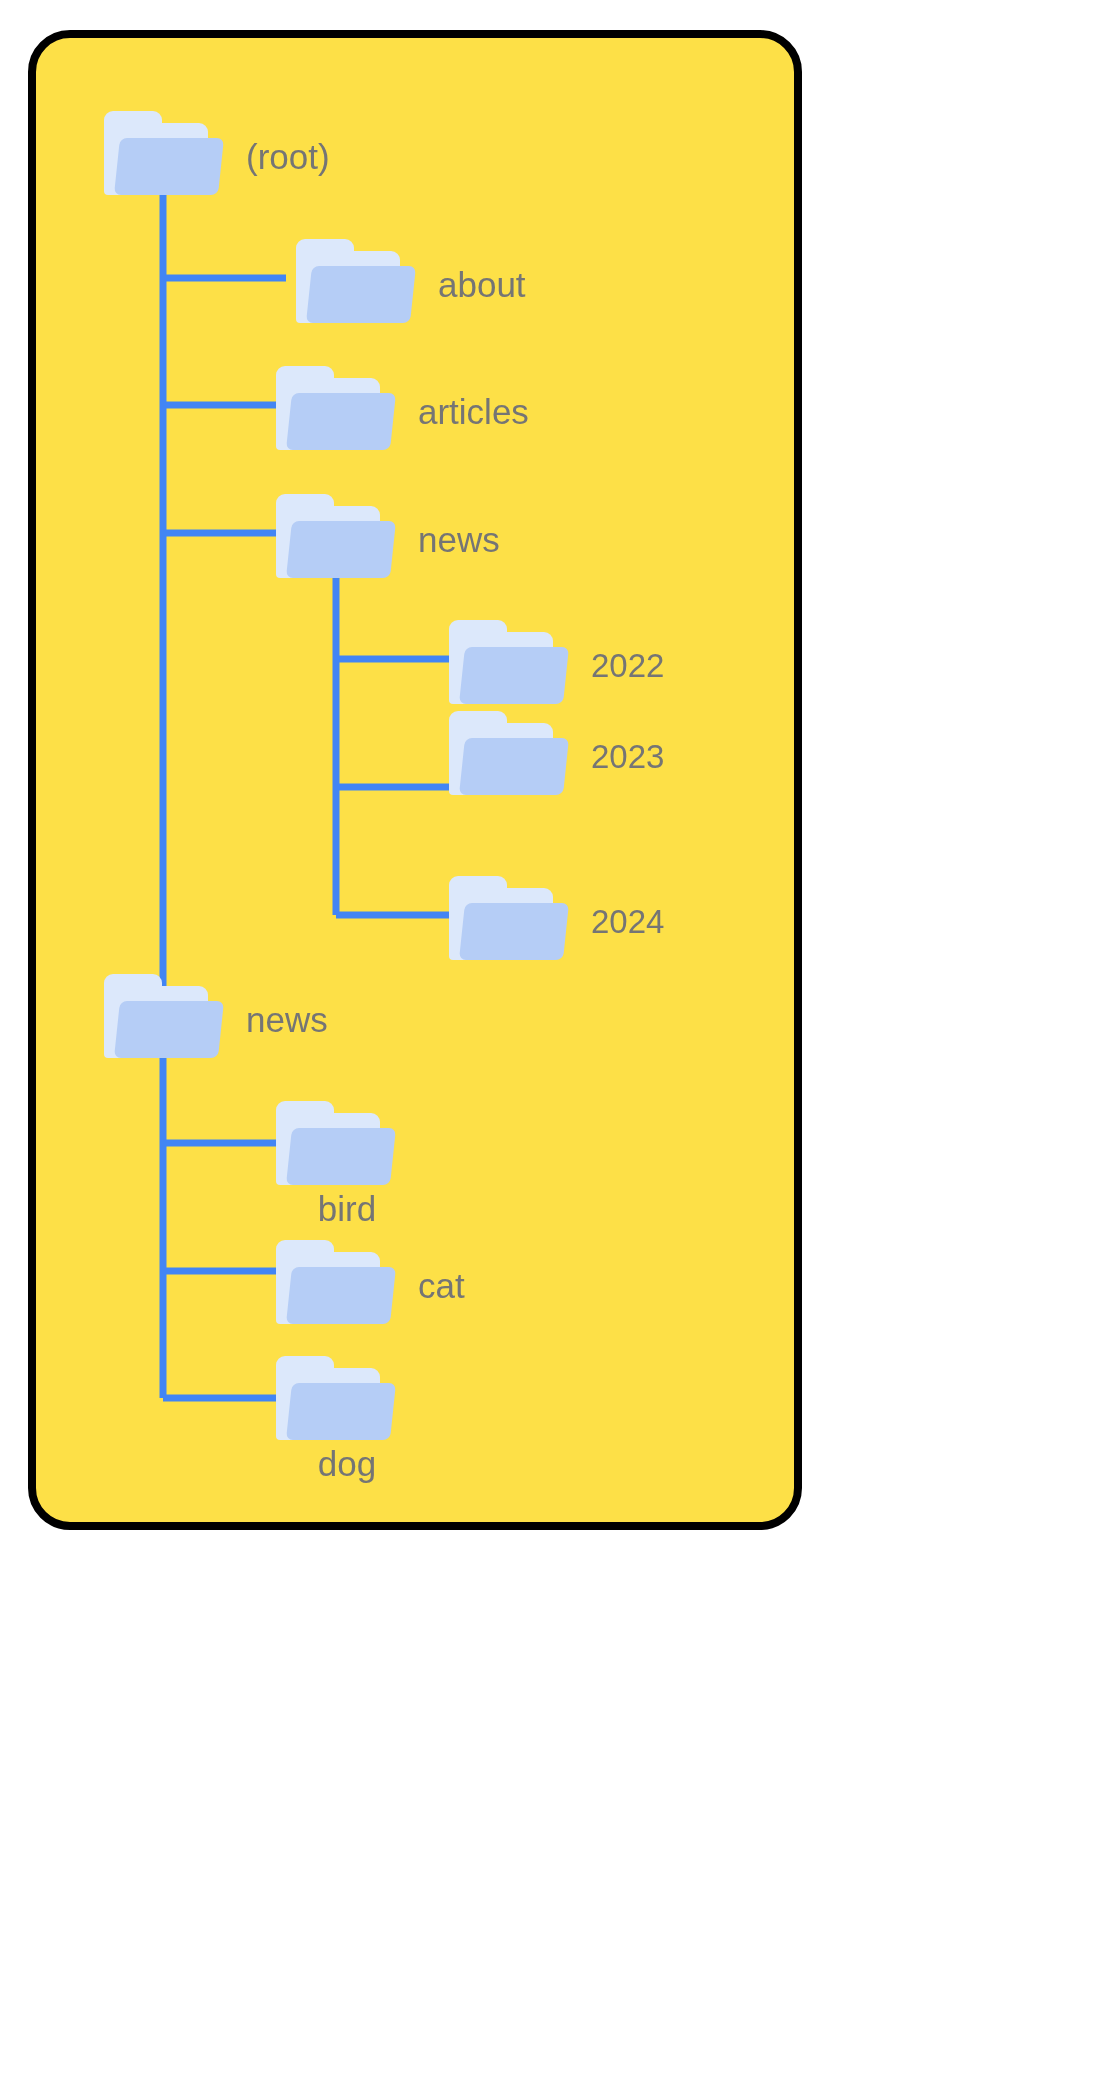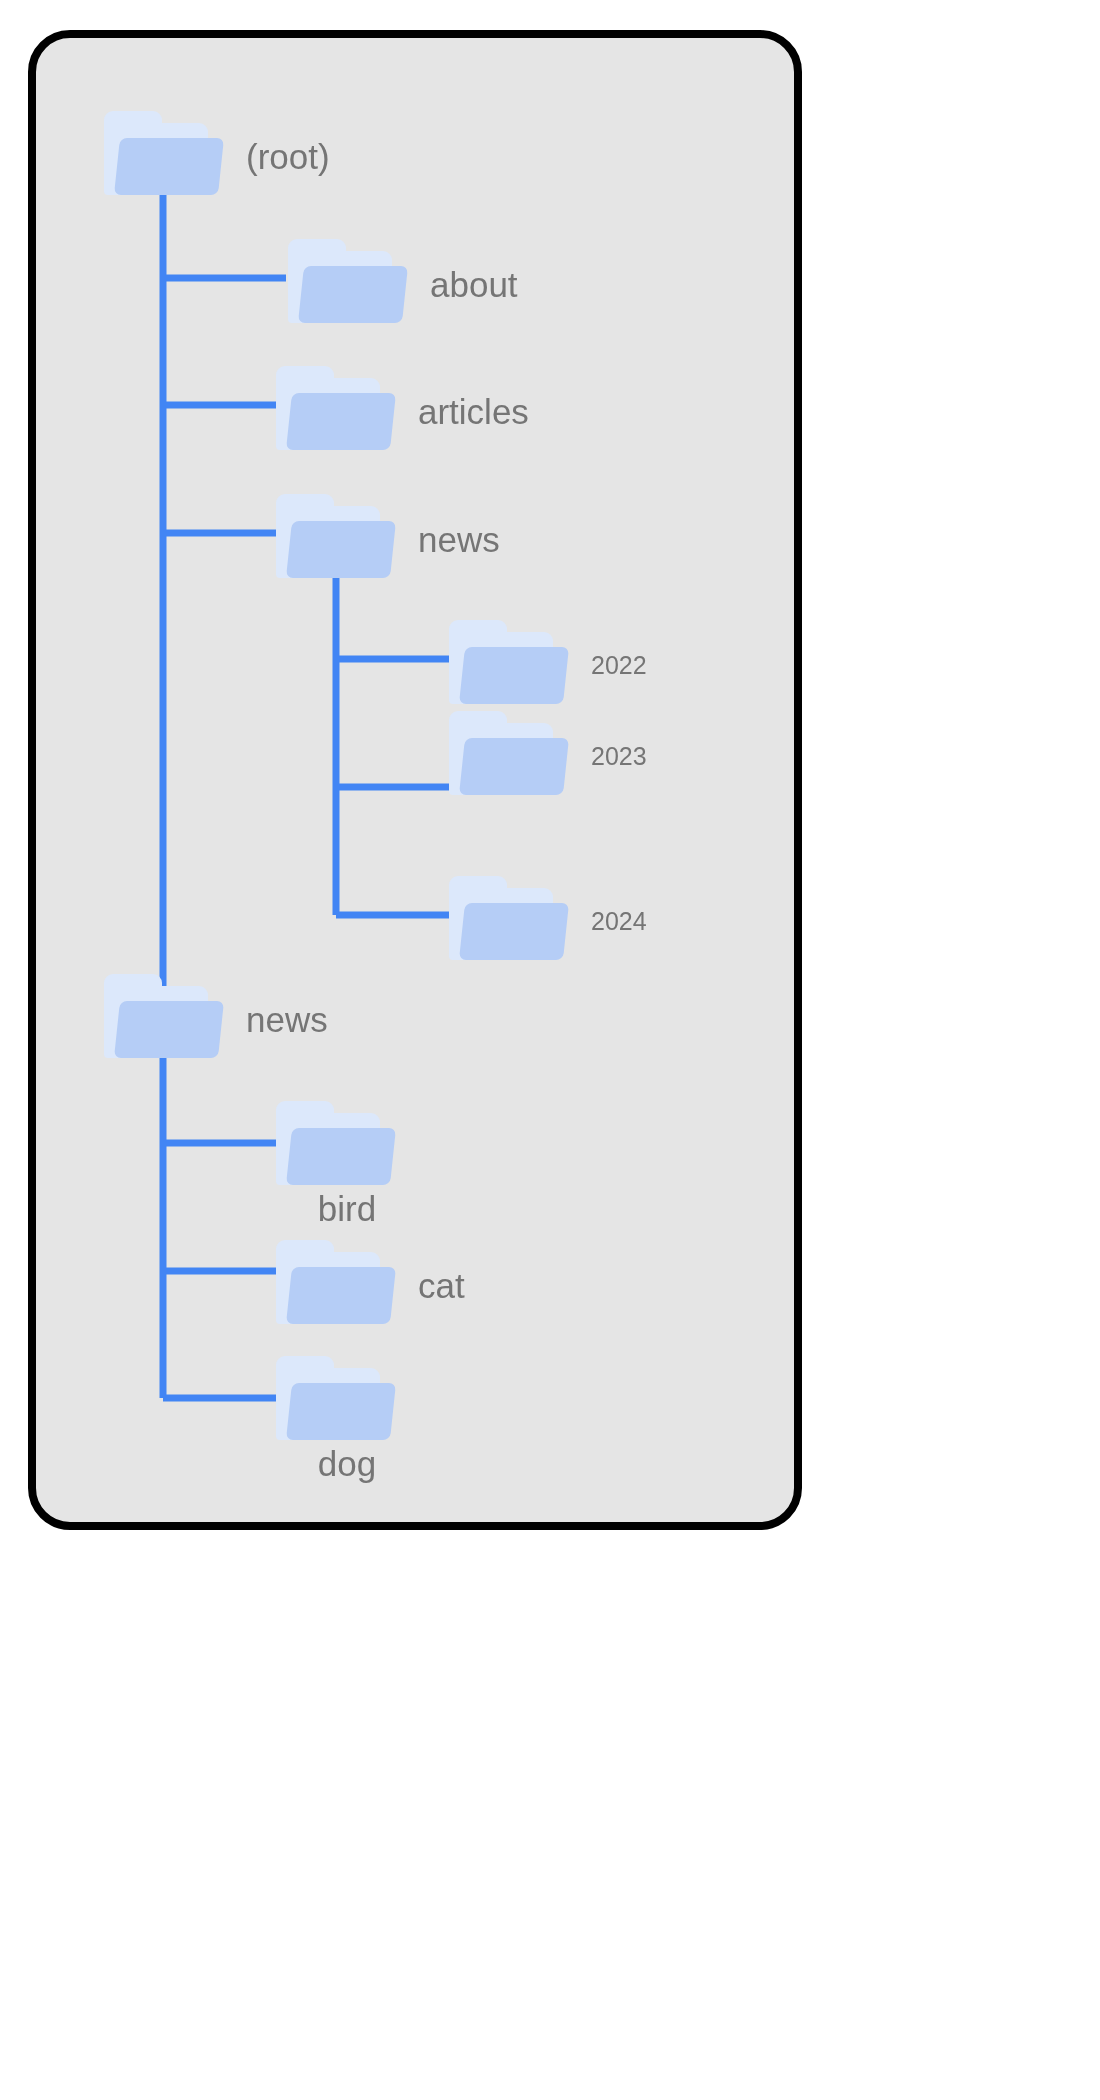--- a/index.html
+++ b/index.html
@@ -14,21 +14,21 @@
     overflow: hidden;
   }
 
   
   #card {
     position: absolute;
     left: 28px;
     top: 30px;
     width: 774px;
     height: 1500px;
-    background: #e5e5e5;
+    background: #fde047;
     border: 8px solid #000000;
     border-radius: 42px;
     box-sizing: border-box;
   }
 
   
   #tree {
     position: absolute;
     left: 0;
     top: 0;
@@ -92,21 +92,21 @@
 
   .label {
     margin-left: 22px;
     color: #757575;
     font-size: 35px;
     line-height: 1;
     white-space: nowrap;
     font-family: "Liberation Sans", sans-serif;
   }
   .label.small {
-    font-size: 25px;
+    font-size: 33px;
   }
 </style>
 </head>
 <body>
 
 <div id="card">
   <div id="tree">
 
     <svg id="connectors" viewBox="0 0 774 1500">
 
@@ -137,21 +137,21 @@
 
     <div class="node" style="left:68px; top:70px;">
       <div class="folder">
         <div class="back"></div>
         <div class="tab"></div>
         <div class="front"></div>
       </div>
       <span class="label">(root)</span>
     </div>
 
-    <div class="node" style="left:232px; top:198px;padding-left:20px;">
+    <div class="node" style="left:240px; top:198px;padding-left:20px;">
       <div class="folder">
         <div class="back"></div>
         <div class="tab"></div>
         <div class="front"></div>
       </div>
       <span class="label">about</span>
     </div>
 
     <div class="node" style="left:240px; top:325px;">
       <div class="folder">

